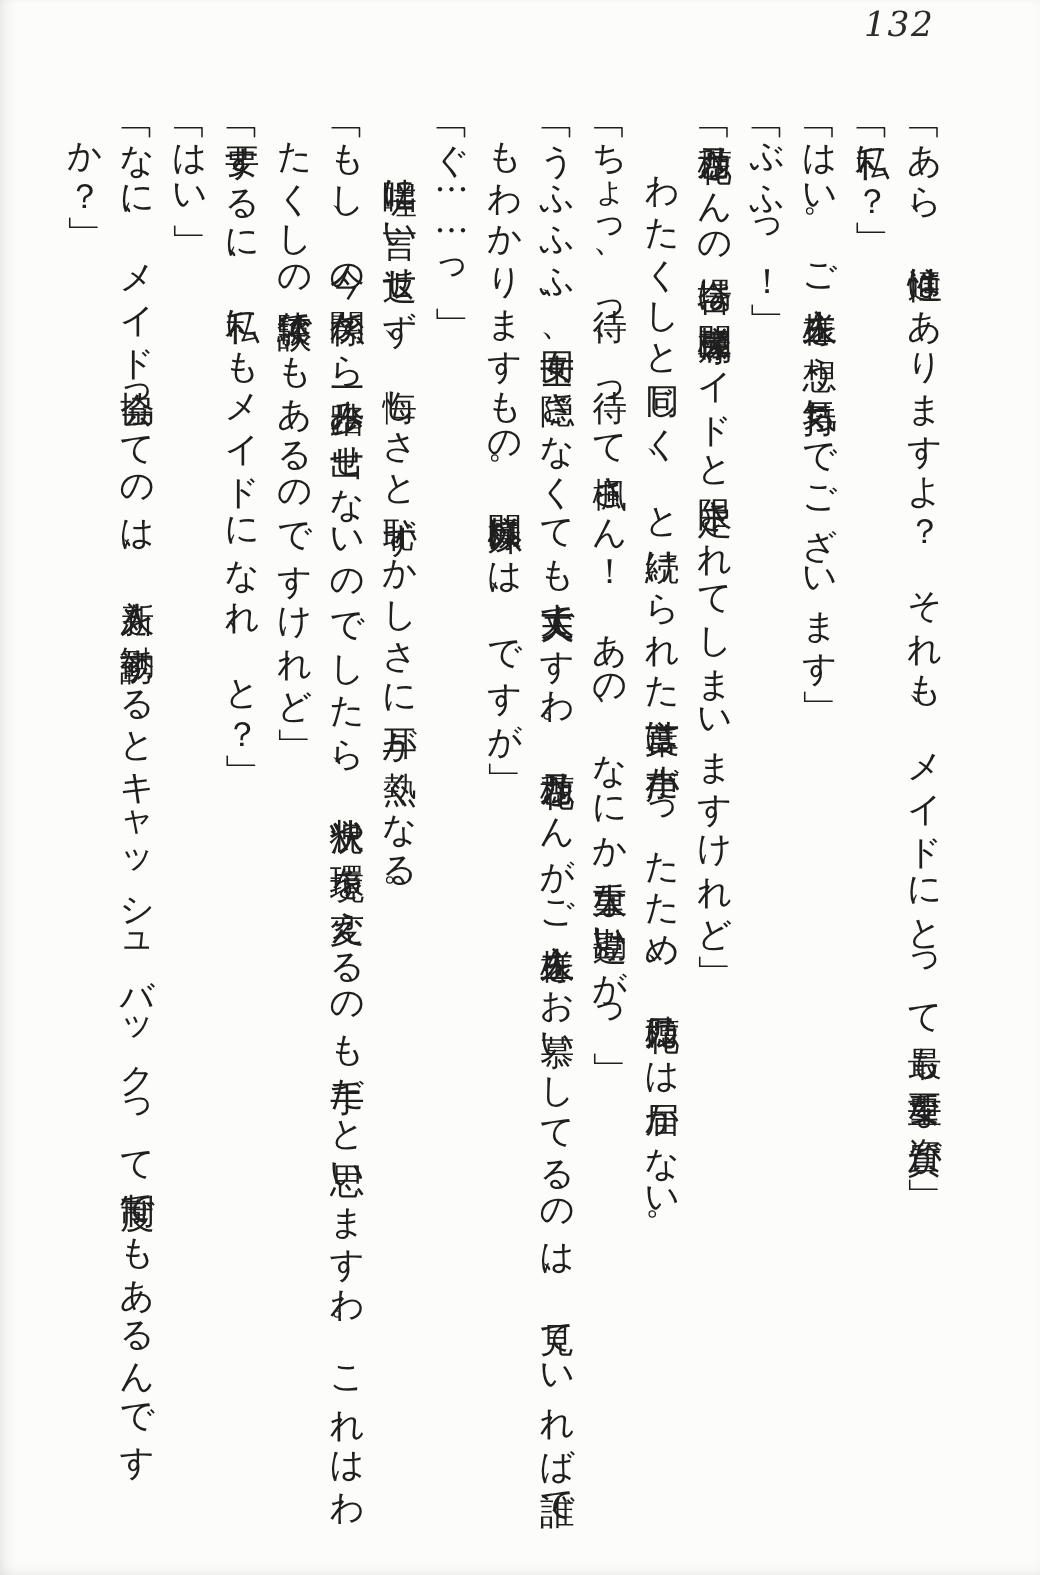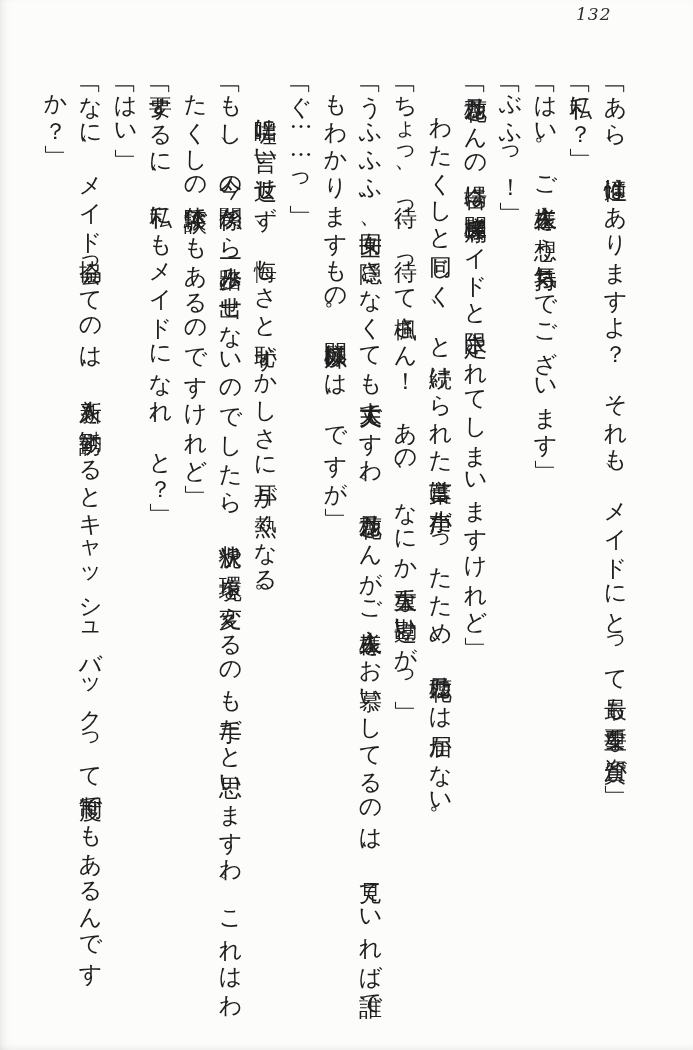--- a/index.html
+++ b/index.html
@@ -22,21 +22,21 @@
   .page {
     position: absolute;
     inset: 0;
     
     box-shadow: inset 6px -4px 14px -10px rgba(0,0,0,0.25), inset -2px 2px 10px -8px rgba(0,0,0,0.12);
   }
   .page-number {
     position: absolute;
     top: 4px;
     left: 576px;
-    font-size: 17px;
+    font-size: 23px;
     font-style: italic;
     letter-spacing: 1px;
     color: #2b2b2b;
   }
   .text-body {
     position: absolute;
     top: 78px;
     right: 60px;
     height: 936px;
     writing-mode: vertical-rl;

